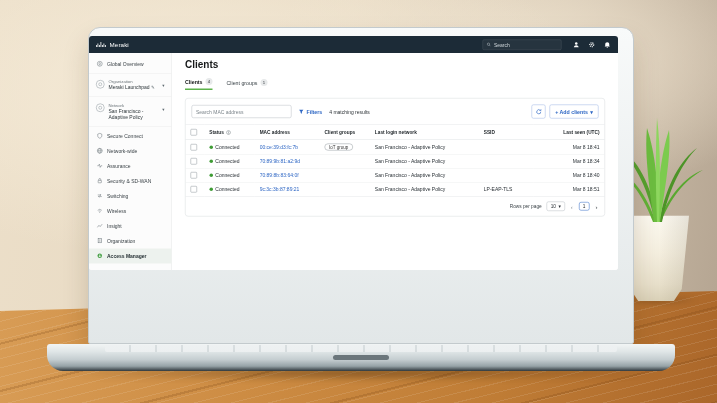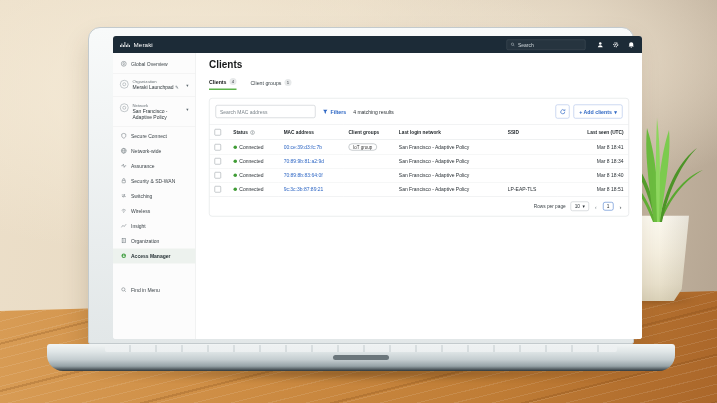--- a/index.html
+++ b/index.html
@@ -33,21 +33,21 @@
   .plant-shadow { position:absolute; left:18px; top:192px; width:84px; height:12px;
     background: radial-gradient(ellipse, rgba(80,50,15,0.35), transparent 70%); filter:blur(2px); }
 
   
   .laptop-shadow { position:absolute; left:58px; top:366px; width:606px; height:14px;
     background: radial-gradient(ellipse, rgba(50,30,5,0.45), transparent 72%); filter:blur(3px); }
   .laptop-screen { position:absolute; left:88px; top:27px; width:546px; height:317px;
     background: linear-gradient(180deg,#f8fafa,#e2e7e8);
     border:1px solid #c3cacd; border-radius:12px 12px 2px 2px;
     box-shadow: 0 14px 26px rgba(70,45,15,0.18); }
-  .screen-inner { position:absolute; left:24px; top:8px; width:529px; height:303px;
+  .screen-inner { position:absolute; left:0; top:8px; width:529px; height:234px;
     background:#fff; border-radius:3px; overflow:hidden; }
   .laptop-base { position:absolute; left:47px; top:344px; width:628px; height:27px;
     background: linear-gradient(180deg, #f2f5f5 0%, #e0e6e7 28%, #c4cdd0 58%, #96a3a7 82%, #4c565b 95%, #30383c 100%);
     border-radius:3px 3px 16px 16px; }
   .laptop-base::before { content:""; position:absolute; top:1px; left:58px; right:58px; height:7px;
     background: repeating-linear-gradient(90deg, #eef1f2 0 24px, #d5dbdd 24px 26px);
     border-radius:2px; opacity:.85; }
   .laptop-base::after { content:""; position:absolute; top:11px; left:50%; width:56px; height:5px;
     transform:translateX(-50%); background:#6b767b; border-radius:3px; }
 

